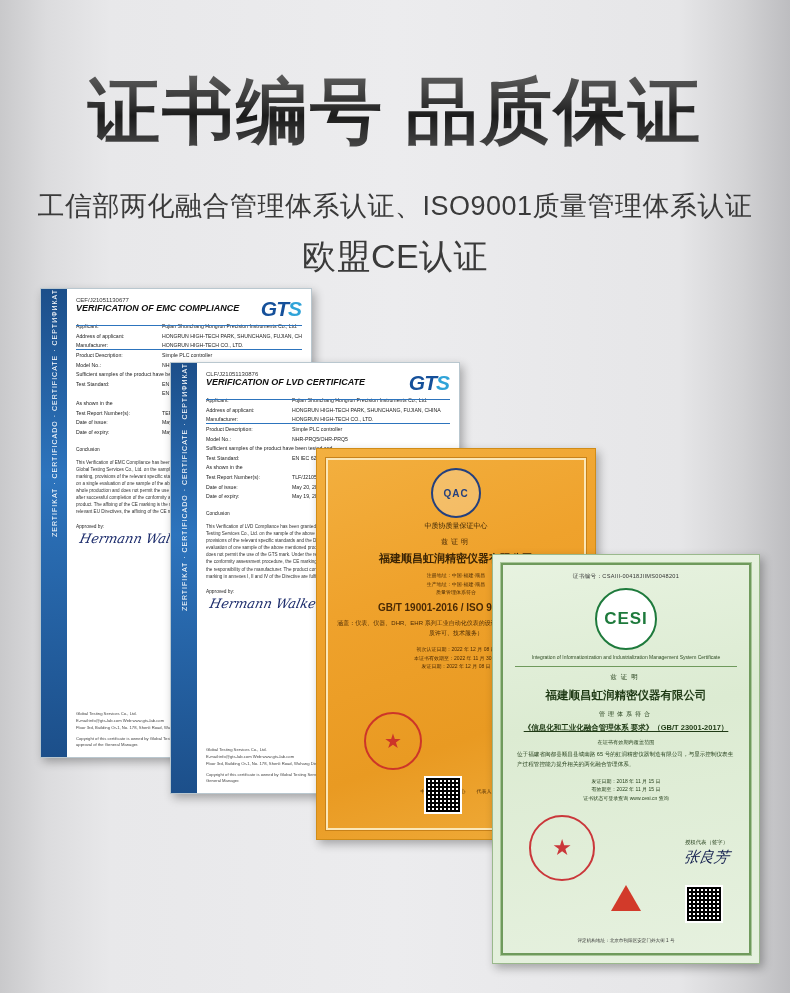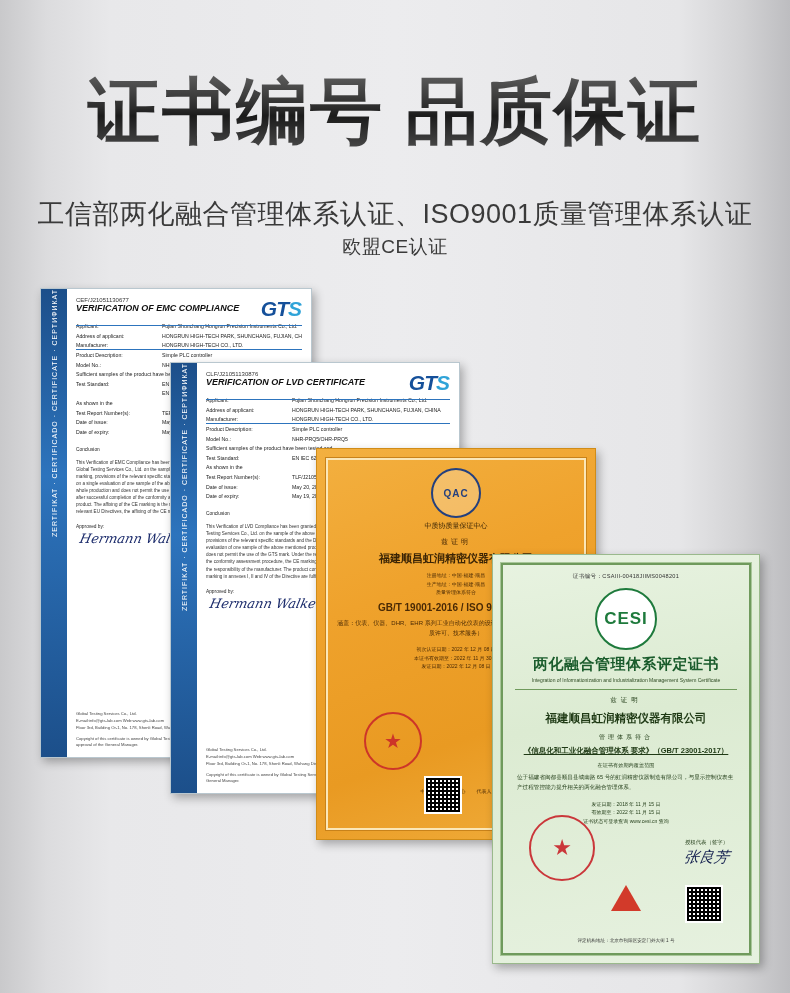--- a/index.html
+++ b/index.html
@@ -44,29 +44,28 @@
   .subline1 {
     position: absolute;
     top: 188px;
     left: 0;
     width: 790px;
     text-align: center;
     font-size: 27px;
     color: #3a3a3a;
     letter-spacing: 0.5px;
     white-space: nowrap;
-    margin-top: 8px;
   }
   .subline2 {
     position: absolute;
     top: 234px;
     left: 0;
     width: 790px;
     text-align: center;
-    font-size: 19px;
+    font-size: 34px;
     color: #3a3a3a;
     letter-spacing: 0.5px;
     white-space: nowrap;
   }
 
   
   .cert {
     position: absolute;
     box-shadow: 3px 4px 9px rgba(0,0,0,0.30);
     overflow: hidden;
@@ -638,21 +637,20 @@
       <div class="iaf-badge">IAF</div>
     </div>
   </div>
 
   <div class="cert esi" style="left:492px; top:554px; width:268px; height:410px;">
     <div class="esi-inner">
       <div class="esi-code">证书编号：CSAIII-00418JIIMS0048201</div>
       <div class="esi-logo">
         <div class="t">CESI</div>
       </div>
-      <div class="esi-title">两化融合管理体系评定证书</div>
       <div class="esi-title-en">Integration of Informationization and Industrialization Management System Certificate</div>
       <div class="esi-rule"></div>
       <div class="esi-label">兹证明</div>
       <div class="esi-company">福建顺昌虹润精密仪器有限公司</div>
       <div class="esi-sys">管理体系符合</div>
       <div class="esi-std">《信息化和工业化融合管理体系 要求》（GB/T 23001-2017）</div>
       <div class="esi-scope-label">在证书有效期内覆盖范围</div>
       <div class="esi-scope">位于福建省闽都县顺昌县城南路 65 号的虹润精密仪器制造有限公司，与显示控制仪表生产过程管控能力提升相关的两化融合管理体系。</div>
       <div class="esi-dates">
         <div>发证日期：2018 年 11 月 15 日</div>

